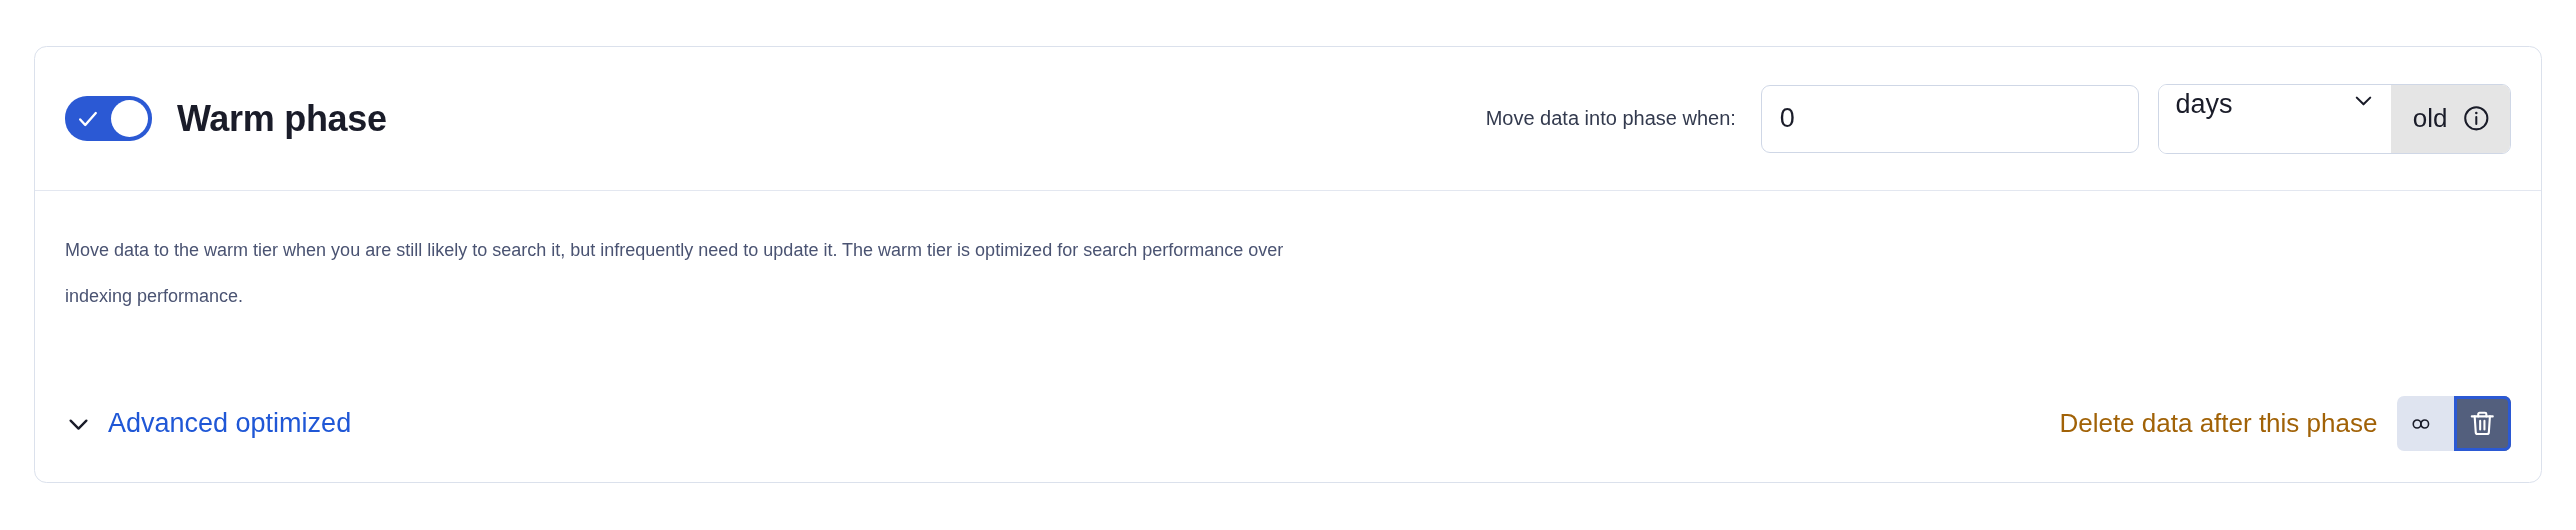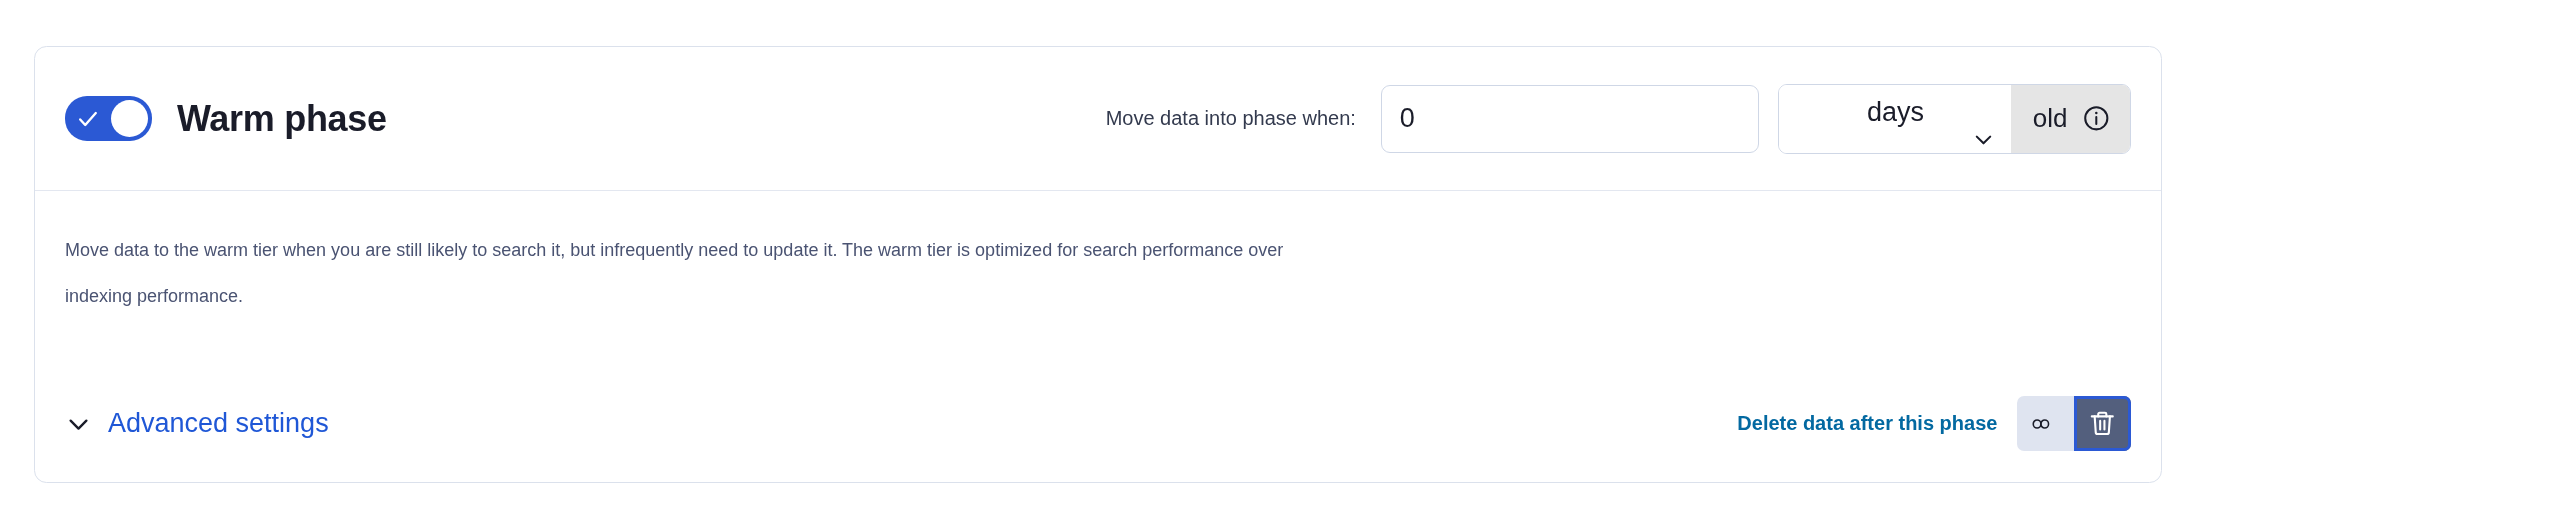--- a/index.html
+++ b/index.html
@@ -13,21 +13,21 @@
     font-family: "Liberation Sans", sans-serif;
     -webkit-font-smoothing: antialiased;
     overflow: hidden;
   }
 
   
   .phase-card {
     position: absolute;
     left: 34px;
     top: 46px;
-    width: 2128px;
+    width: 2508px;
     height: 437px;
     box-sizing: border-box;
     background: #ffffff;
     border: 1.8px solid #dbe1ec;
     border-radius: 12.5px;
     overflow: hidden;
   }
 
   
   .card-header {
@@ -119,25 +119,23 @@
     margin-left: 19.6px;
     border: 1.8px solid #cfd7e6;
     border-radius: 9px;
     overflow: hidden;
     background: #ffffff;
   }
   .unit-select {
     position: relative;
     width: 200px;
     display: flex;
-    align-items: center;
-    padding: 12px 16px;
-    background: #ffffff;
-    cursor: pointer;
-    flex-direction: column;
+    padding: 4px 16px;
+    background: #ffffff;
+    cursor: pointer;
   }
   .unit-select .unit-text {
     font-size: 27px;
     color: #1a1c29;
   }
   .unit-select .chev {
     margin-left: auto;
     width: 23px;
     height: 23px;
   }
@@ -198,24 +196,23 @@
     color: #1f57d6;
   }
 
   .delete-area {
     margin-left: auto;
     display: flex;
     align-items: center;
     gap: 19.6px;
   }
   .delete-label {
-    font-size: 20px;
-    color: #0369a1;
+    font-size: 26px;
+    color: #a16207;
     white-space: nowrap;
-    font-weight: bold;
   }
 
   .btn-group {
     display: flex;
     align-items: stretch;
     height: 55px;
     border-radius: 7.1px;
     overflow: visible;
   }
   .seg-btn {
@@ -300,21 +297,21 @@
     <p class="description">Move data to the warm tier when you are still likely to search it, but infrequently need to update it. The warm tier is optimized for search performance over indexing performance.</p>
 
     <div class="bottom-row">
 
       <div class="adv-link">
         <span class="chev-dark">
           <svg viewBox="0 0 24 24" width="27" height="27" fill="none" stroke="#1a1c29" stroke-width="2.1" stroke-linecap="round" stroke-linejoin="round">
             <polyline points="5,9.5 12,16.5 19,9.5"></polyline>
           </svg>
         </span>
-        <span class="adv-text">Advanced settings</span>
+        <span class="adv-text">Advanced optimized</span>
       </div>
 
       <div class="delete-area">
         <span class="delete-label">Delete data after this phase</span>
 
         <div class="btn-group">
 
           <div class="seg-btn seg-infinity">
             <span>
               <svg viewBox="0 0 40 24" width="30" height="30" fill="none" stroke="#1a1c29" stroke-width="2.1" stroke-linecap="round" stroke-linejoin="round">

